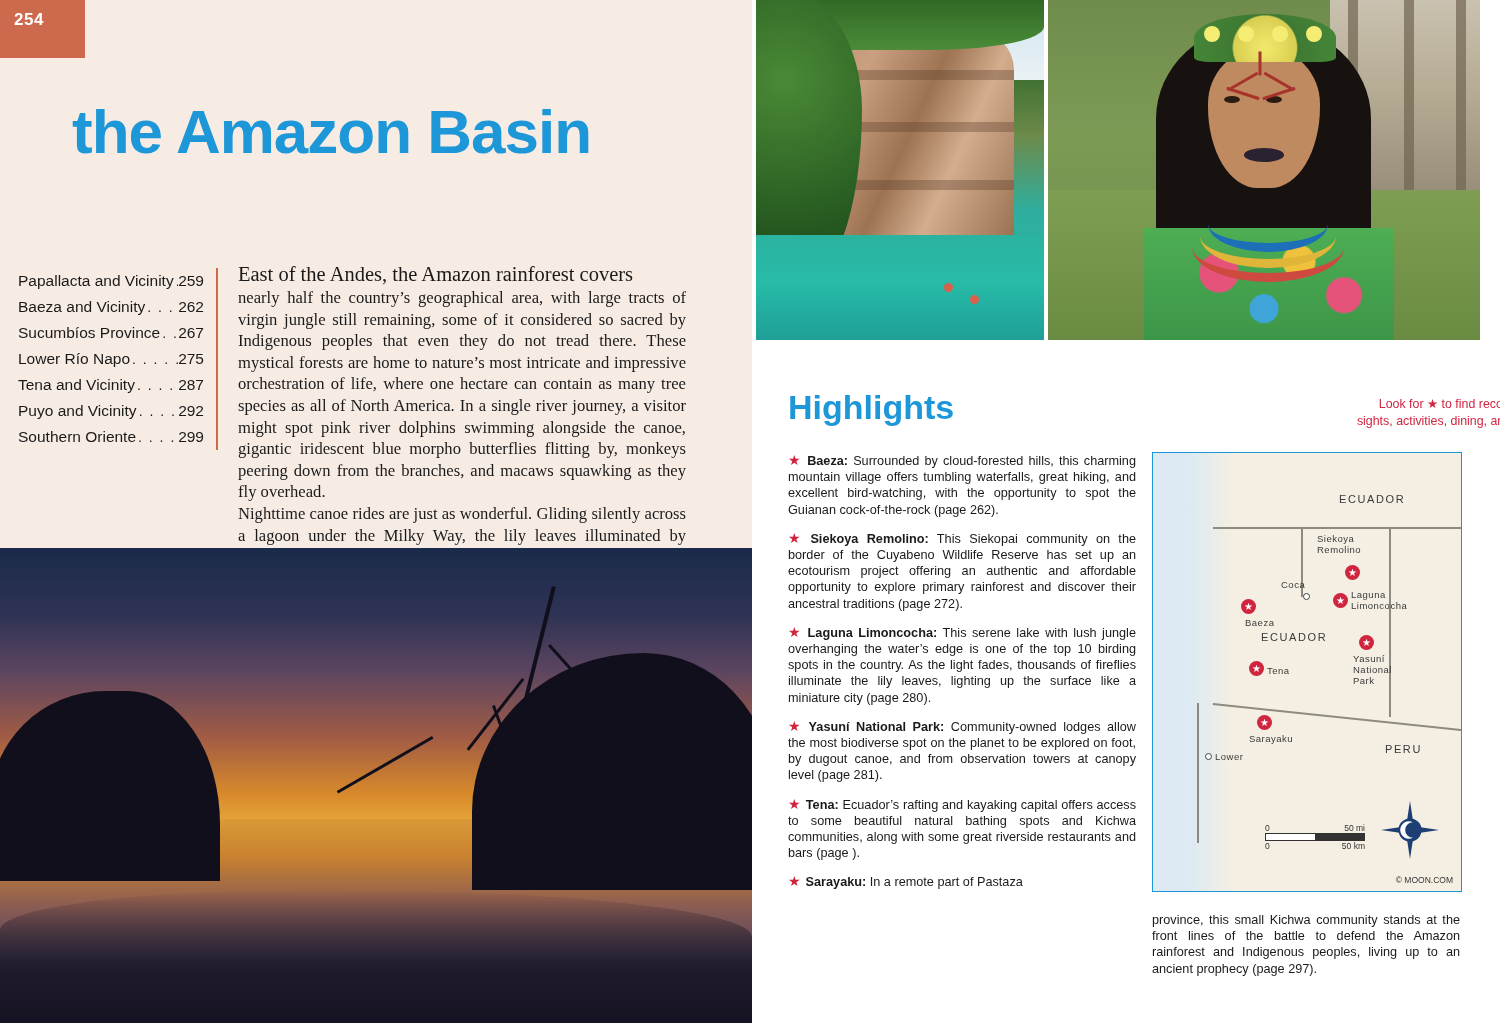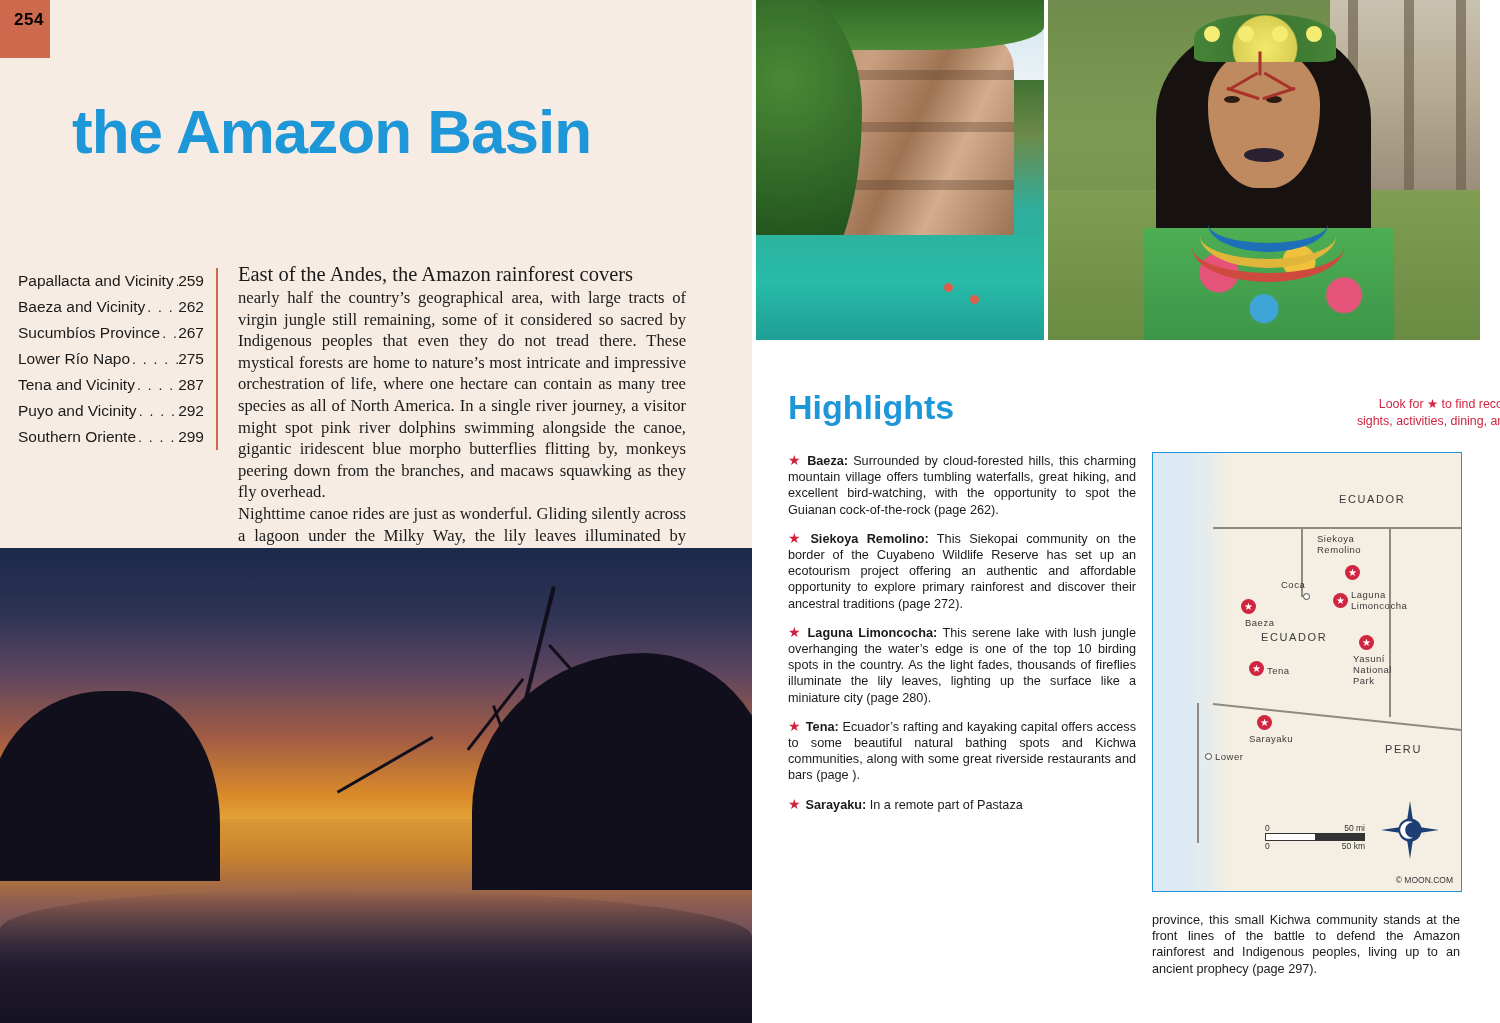--- a/index.html
+++ b/index.html
@@ -11,22 +11,22 @@
     overflow:hidden;
     position:relative;
   }
 
   
   #left-page{
     position:absolute; left:0; top:0; width:752px; height:1023px;
     background:#f7ece4;
   }
   #page-number-tab{
-    position:absolute; left:0; top:0; width:50px; height:58px;
-    background:#cd6a4e; color:#000000;
+    position:absolute; left:0; top:0; width:85px; height:58px;
+    background:#cd6a4e; color:#ffffff;
     font-size:17px; font-weight:bold;
     display:flex; align-items:flex-start; justify-content:flex-start;
     padding:10px 0 0 14px;
     letter-spacing:.5px;
   }
   #chapter-title{
     position:absolute; left:72px; top:100px; width:650px;
     color:#1d97d8;
     font-size:62px; line-height:63px;
     font-weight:bold;
@@ -434,20 +434,24 @@
     </div>
     <div class="hl">
       <span class="star">★</span><b>Siekoya Remolino:</b>
       <span>This Siekopai community on the border of the Cuyabeno Wildlife Reserve has set up an ecotourism project offering an authentic and affordable opportunity to explore primary rainforest and discover their ancestral traditions (page 272).</span>
     </div>
     <div class="hl">
       <span class="star">★</span><b>Laguna Limoncocha:</b>
       <span>This serene lake with lush jungle overhanging the water’s edge is one of the top 10 birding spots in the country. As the light fades, thousands of fireflies illuminate the lily leaves, lighting up the surface like a miniature city (page 280).</span>
     </div>
     <div class="hl">
+      <span class="star">★</span><b>Yasuní National Park:</b>
+      <span>Community-owned lodges allow the most biodiverse spot on the planet to be explored on foot, by dugout canoe, and from observation towers at canopy level (page 281).</span>
+    </div>
+    <div class="hl">
       <span class="star">★</span><b>Tena:</b>
       <span>Ecuador’s rafting and kayaking capital offers access to some beautiful natural bathing spots and Kichwa communities, along with some great riverside restaurants and bars (page ).</span>
     </div>
     <div class="hl">
       <span class="star">★</span><b>Sarayaku:</b>
       <span>In a remote part of Pastaza</span>
     </div>
   </div>
 
   <div id="map">

